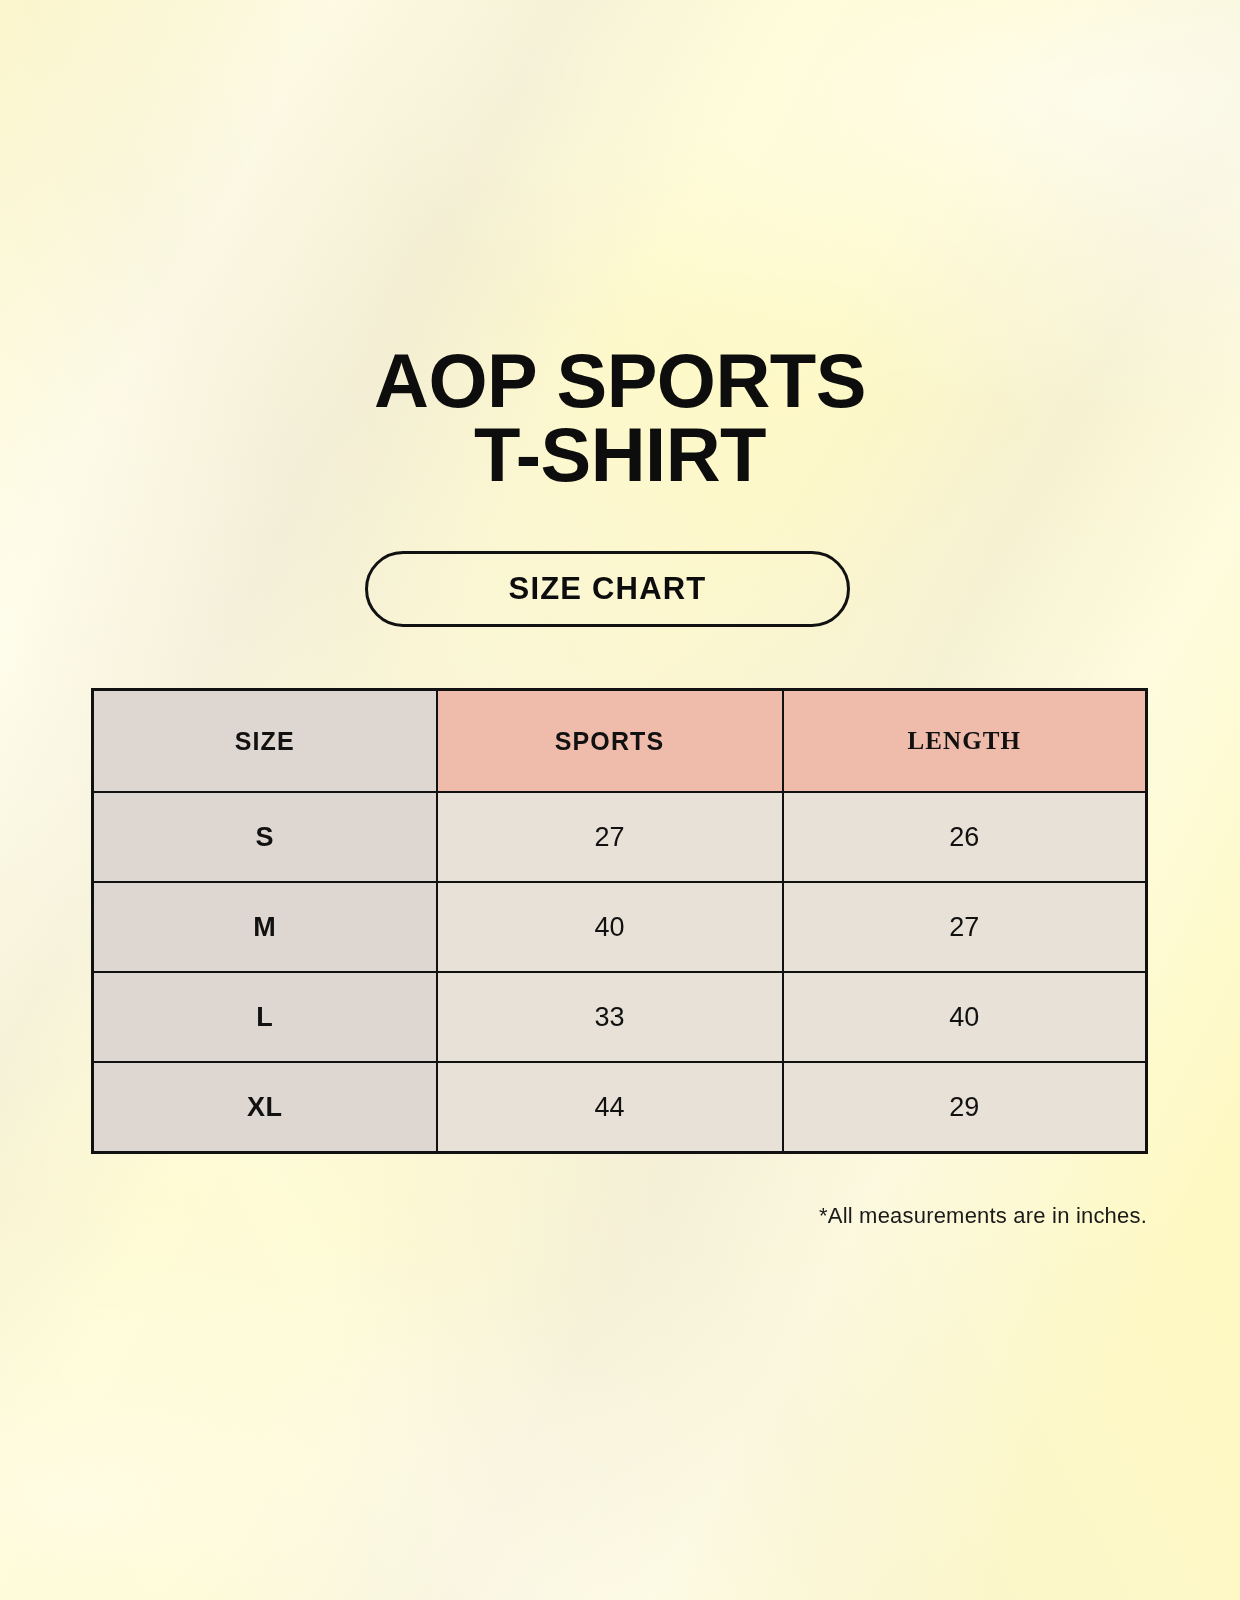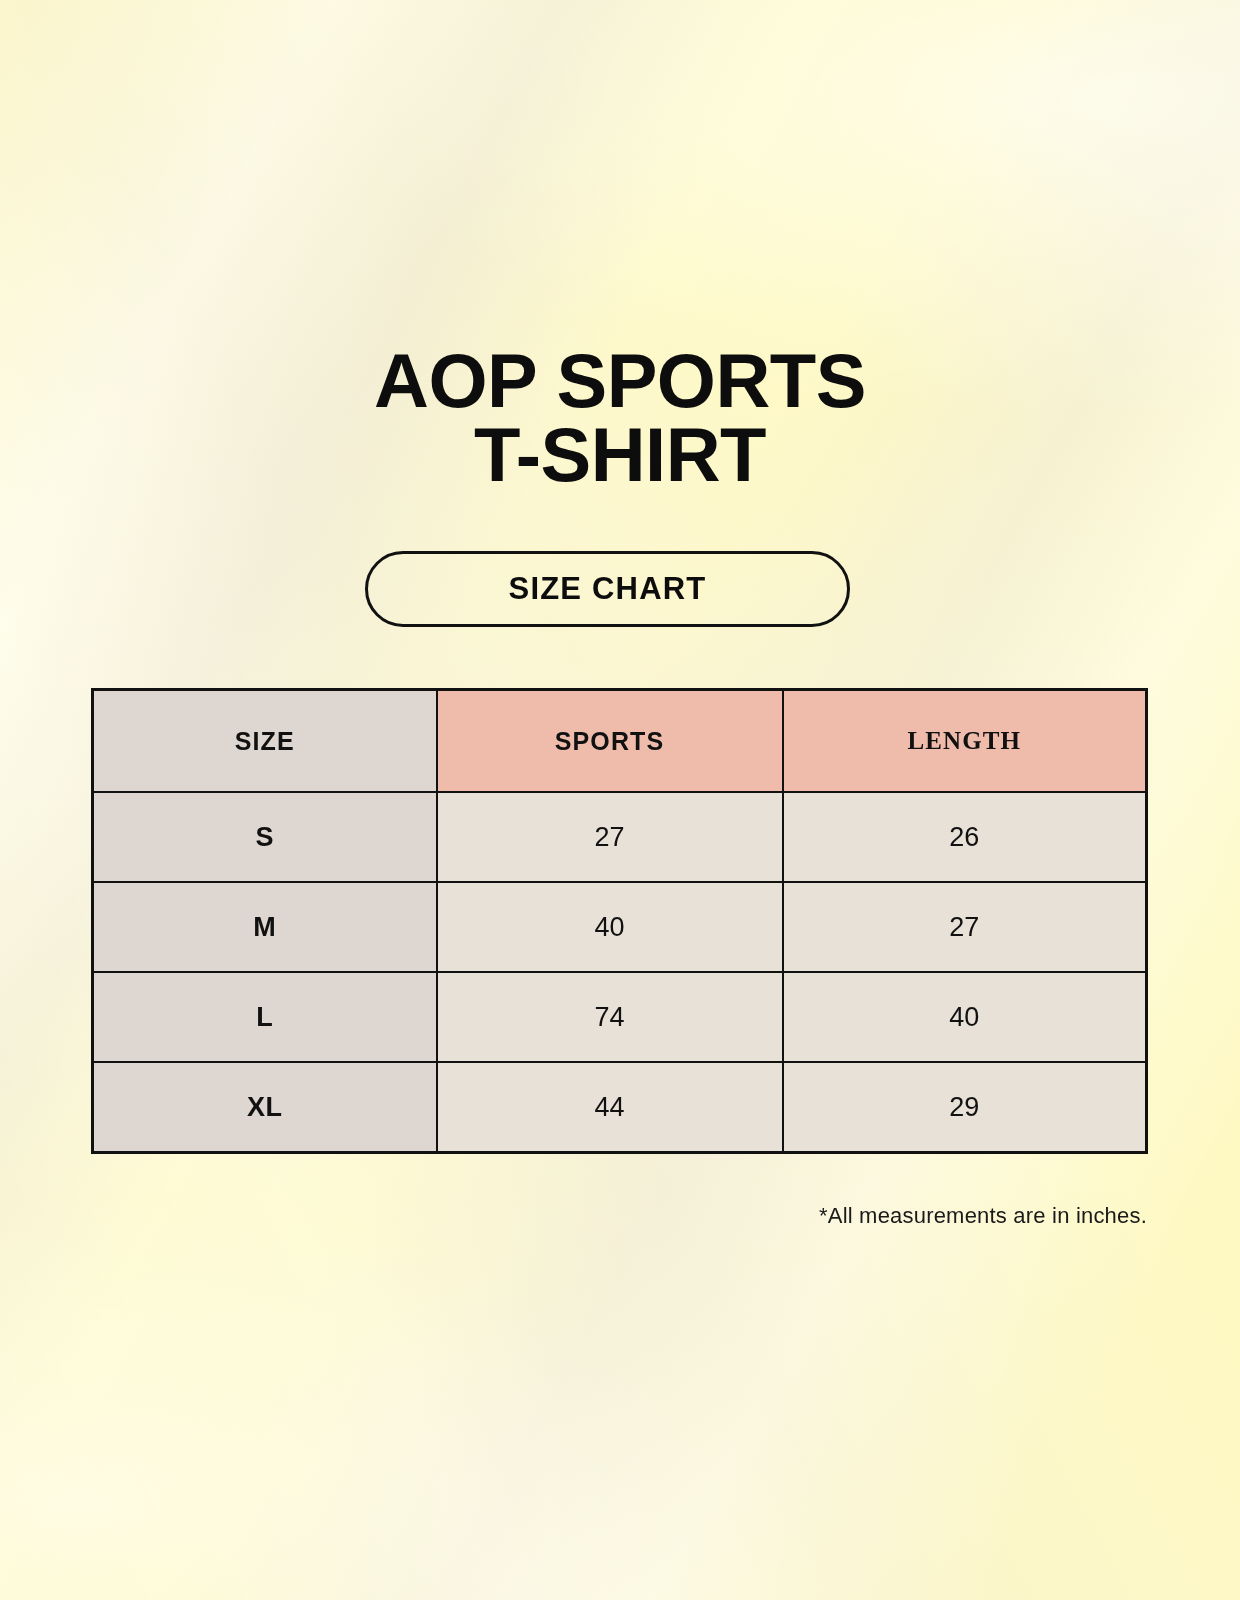--- a/index.html
+++ b/index.html
@@ -204,21 +204,21 @@
             <td class="cell-val">27</td>
             <td class="cell-val">26</td>
           </tr>
           <tr>
             <td class="cell-size">M</td>
             <td class="cell-val">40</td>
             <td class="cell-val">27</td>
           </tr>
           <tr>
             <td class="cell-size">L</td>
-            <td class="cell-val">74</td>
+            <td class="cell-val">33</td>
             <td class="cell-val">40</td>
           </tr>
           <tr>
             <td class="cell-size">XL</td>
             <td class="cell-val">44</td>
             <td class="cell-val">29</td>
           </tr>
         </tbody>
       </table>
     </div>

